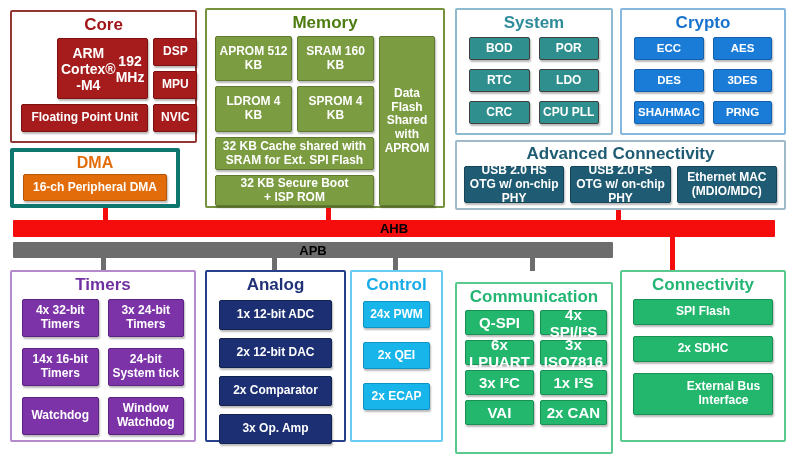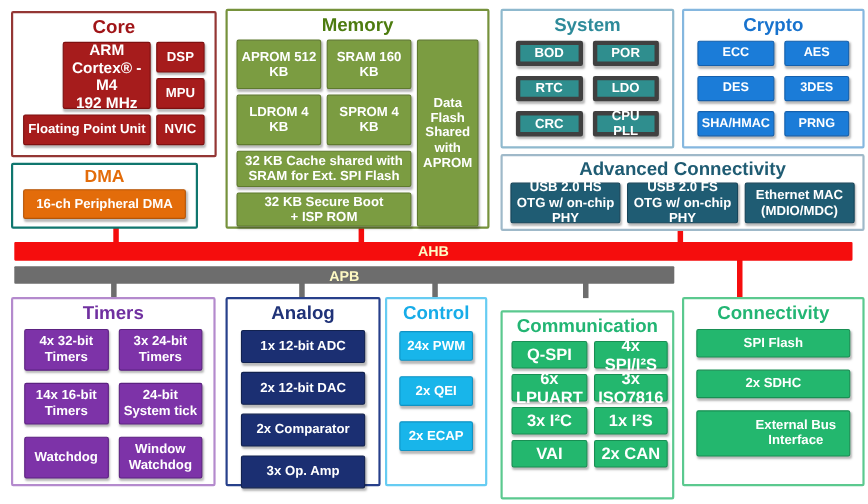--- a/index.html
+++ b/index.html
@@ -13,45 +13,45 @@
   .blk{
     color:#ffffff;font-weight:bold;font-size:12px;line-height:1.15;
     display:flex;align-items:center;justify-content:center;text-align:center;
     border-radius:2px;padding:1px 3px;box-sizing:border-box;
     box-shadow:1px 2px 2px rgba(0,0,0,0.28);
   }
   .vline{position:absolute;width:5px;}
   .red{background:#F50D0D;}
   .gray{background:#6D6D6D;}
   .bus{position:absolute;display:flex;align-items:center;justify-content:center;
-       color:#fef9c3;font-weight:bold;font-size:13px;border-radius:1px;}
+       color:#000000;font-weight:bold;font-size:13px;border-radius:1px;}
 
   
   .core-box{left:10px;top:10px;width:187px;height:133px;border:2px solid #943634;}
   .core-title{color:#A01518;}
   .core-blocks{padding:3px 9px 0 9px;grid-template-columns:1fr 44px;grid-template-rows:28px 28px 28px;gap:5px;}
   .core-blk{background:#A61C1C;border:1px solid #7E1010;}
-  .core-cpu{grid-row:1/3;grid-column:1;font-size:14px;flex-direction:column;margin-left:36px;}
-
-  .dma-box{left:10px;top:148px;width:170px;height:60px;border:2px solid #0f766e;}
+  .core-cpu{grid-row:1/3;grid-column:1;font-size:14px;flex-direction:row;margin-left:36px;}
+
+  .dma-box{left:10px;top:148px;width:170px;height:60px;border:4px solid #0f766e;}
   .dma-title{color:#E36C0A;font-size:16px;padding-top:1px;}
   .dma-blocks{padding:1px 9px 0 9px;grid-template-rows:27px;}
   .dma-blk{background:#E36C0A;border:1px solid #B55508;}
 
   .mem-box{left:205px;top:8px;width:240px;height:200px;border:2px solid #76923C;}
   .mem-title{color:#4d7c0f;}
   .mem-blocks{padding:3px 8px 0 8px;grid-template-columns:1fr 1fr 56px;grid-template-rows:45px 46px 33px 31px;gap:5px;}
   .mem-blk{background:#7B9C41;border:1px solid #5F7A2E;}
   .mem-dataflash{grid-row:1/5;grid-column:3;}
   .mem-wide{grid-column:1/3;flex-direction:column;}
 
   .sys-box{left:455px;top:8px;width:158px;height:127px;border:2px solid #8FB9CE;}
   .sys-title{color:#2E8B9A;}
   .sys-blocks{padding:4px 12px 0 12px;grid-template-columns:1fr 1fr;grid-auto-rows:23px;column-gap:9px;row-gap:9px;}
-  .sys-blk{background:#2F8E8E;border:4px solid #404040;}
+  .sys-blk{background:#2F8E8E;border:1px solid #404040;}
 
   .cry-box{left:620px;top:8px;width:166px;height:127px;border:2px solid #85B7DF;}
   .cry-title{color:#1873CE;}
   .cry-blocks{padding:4px 12px 0 12px;grid-template-columns:1fr 1fr;grid-auto-rows:23px;column-gap:9px;row-gap:9px;}
   .cry-blk{background:#1B7CD8;border:1px solid #1460AD;font-size:11.5px;}
 
   .adv-box{left:455px;top:140px;width:331px;height:70px;border:2px solid #9FB9C9;}
   .adv-title{color:#1F5C73;font-size:17px;padding-top:1px;}
   .adv-blocks{padding:2px 7px 0 7px;grid-template-columns:1fr 1fr 1fr;grid-auto-rows:37px;gap:6px;}
   .adv-blk{background:#1F5C73;border:1px solid #16455A;font-size:12px;}

